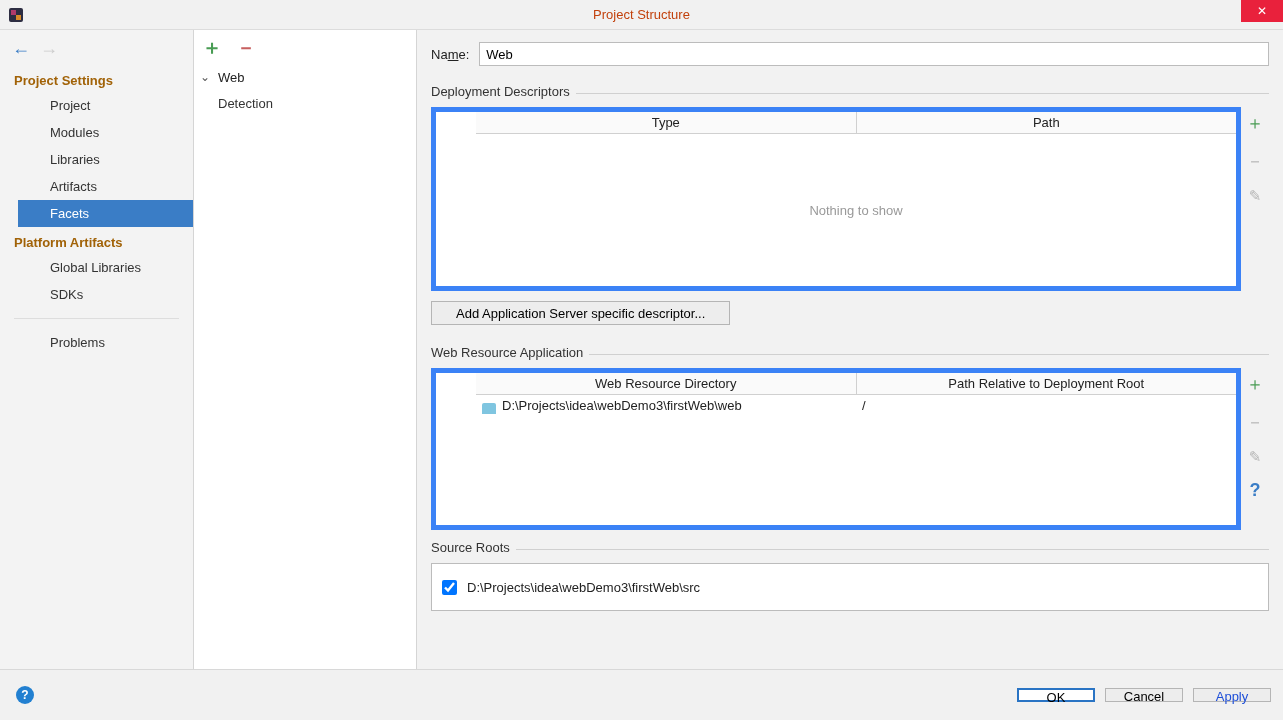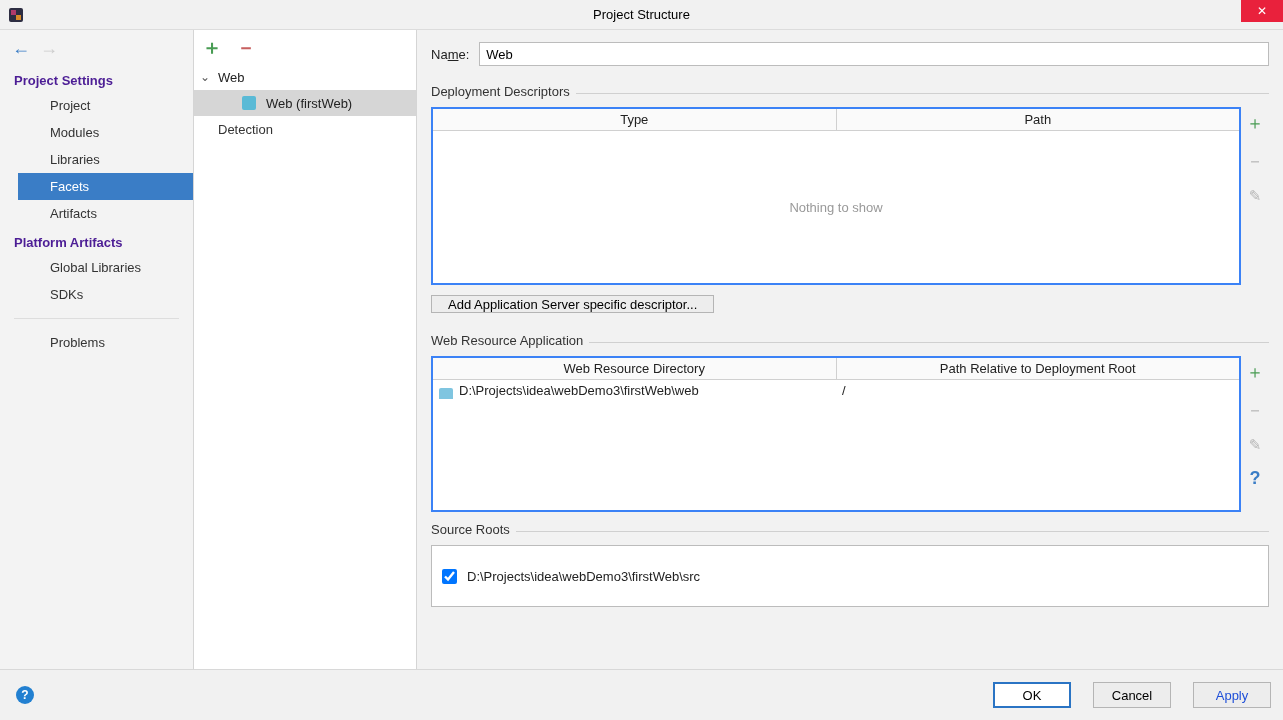--- a/index.html
+++ b/index.html
@@ -1,29 +1,29 @@
 <!DOCTYPE html>
 <html><head>
   <meta charset="utf-8">
   <style>
     * { box-sizing: border-box; margin: 0; padding: 0; font-family: "Segoe UI", Arial, sans-serif; }
     body { width: 1283px; height: 720px; background: #f0f0f0; overflow: hidden; font-size: 13px; color: #222; }
 
     .titlebar { height: 30px; background: #f1f1f1; border-bottom: 1px solid #dcdcdc; display: flex; align-items: center; position: relative; }
     .titlebar .app-icon { width: 16px; height: 16px; margin-left: 8px; }
-    .titlebar .title { position: absolute; left: 50%; transform: translateX(-50%); font-size: 13px; color: #000000; }
+    .titlebar .title { position: absolute; left: 50%; transform: translateX(-50%); font-size: 13px; color: #c2410c; }
     .titlebar .close-btn { position: absolute; right: 0; top: 0; width: 42px; height: 22px; background: #e9213c; color: #fff; display: flex; align-items: center; justify-content: center; font-size: 12px; cursor: pointer; }
 
     .container { display: flex; height: 639px; }
 
     .sidebar { width: 194px; background: #f3f3f3; border-right: 1px solid #d5d5d5; display: flex; flex-direction: column; }
     .sidebar .nav-arrows { padding: 8px 12px 6px; display: flex; gap: 10px; font-size: 18px; }
     .sidebar .nav-arrows .back { color: #3a7dc6; }
     .sidebar .nav-arrows .fwd { color: #ccc; }
-    .sidebar .section-title { color: #4c1d95; font-weight: 700; padding: 8px 14px 4px; font-size: 13px; }
+    .sidebar .section-title { color: #a16207; font-weight: 700; padding: 8px 14px 4px; font-size: 13px; }
     .sidebar .nav-item { padding: 6px 14px 6px 32px; color: #333; cursor: pointer; margin-left: 18px; }
     .sidebar .nav-item.selected { background: #3a7dc6; color: #fff; }
     .sidebar .divider { margin: 10px 14px; border-top: 1px solid #ddd; }
 
     .midcol { width: 223px; background: #fff; border-right: 1px solid #d5d5d5; display: flex; flex-direction: column; }
     .midcol .toolbar { height: 34px; display: flex; align-items: center; padding-left: 8px; gap: 14px; font-size: 20px; }
     .midcol .toolbar .plus { color: #499c54; font-weight: 700; cursor: pointer; }
     .midcol .toolbar .minus { color: #c76060; font-weight: 700; cursor: pointer; }
     .midcol .tree { flex: 1; }
     .midcol .tree-row { display: flex; align-items: center; height: 26px; padding-left: 6px; cursor: pointer; }
@@ -39,46 +39,46 @@
     .name-row { display: flex; align-items: center; margin-bottom: 18px; }
     .name-row label { margin-right: 10px; font-size: 13px; }
     .name-row label .u { text-decoration: underline; }
     .name-row input { flex: 1; height: 24px; border: 1px solid #bcbcbc; background: #fff; padding: 0 6px; font-size: 13px; }
 
     .group-label { font-size: 13px; color: #333; margin-bottom: 4px; }
     .group-box-line { display: flex; align-items: center; margin-bottom: 4px; }
     .group-box-line .line { flex: 1; height: 1px; background: #d0d0d0; margin-left: 6px; }
 
     .table-wrap { display: flex; margin-bottom: 10px; }
-    .table-area { flex: 1; border: 2px solid #3b82f6; background: #fff; }
+    .table-area { flex: 1; border: 5px solid #3b82f6; background: #fff; padding-left: 40px; }
     .table-header { display: flex; height: 22px; background: #fafafa; border-bottom: 1px solid #d0d0d0; }
     .table-header .th { flex: 1; display: flex; align-items: center; justify-content: center; font-size: 13px; border-right: 1px solid #d0d0d0; }
     .table-header .th:last-child { border-right: none; }
     .table-body { height: 152px; display: flex; align-items: center; justify-content: center; color: #999; }
     .table-body.rows-mode { display: block; height: 130px; color: #222; }
     .table-row { display: flex; height: 20px; align-items: center; }
     .table-row .td { flex: 1; display: flex; align-items: flex-end; padding: 0 6px; font-size: 13px; border-right: 1px solid transparent; }
 
     .side-actions { width: 28px; display: flex; flex-direction: column; align-items: center; gap: 14px; padding-top: 4px; font-size: 18px; }
     .side-actions .plus { color: #499c54; cursor: pointer; }
     .side-actions .minus { color: #b5b5b5; cursor: pointer; }
     .side-actions .pencil { color: #b5b5b5; cursor: pointer; font-size: 15px; }
     .side-actions .help { color: #3a7dc6; font-weight: 700; cursor: pointer; }
 
-    .app-server-btn { height: 18px; padding: 0 16px; background: #ededed; border: 1px solid #b5b5b5; font-size: 13px; cursor: pointer; margin-bottom: 20px; }
+    .app-server-btn { height: 24px; padding: 0 24px; background: #ededed; border: 1px solid #b5b5b5; font-size: 13px; cursor: pointer; margin-bottom: 20px; }
 
     .folder-icon { width: 14px; height: 11px; background: #7fc5e0; display: inline-block; margin-right: 6px; border-radius: 2px 2px 0 0; position: relative; top: 1px; }
 
-    .source-box { border: 1px solid #bcbcbc; background: #fff; padding: 10px 10px; margin-bottom: 4px; height: 62px; display: flex; align-items: center; }
+    .source-box { border: 1px solid #bcbcbc; background: #fff; padding: 10px 10px; margin-bottom: 4px; height: 48px; display: flex; align-items: center; }
     .source-box input[type="checkbox"] { width: 15px; height: 15px; margin-right: 10px; }
 
     .footer { height: 51px; border-top: 1px solid #d8d8d8; display: flex; align-items: center; padding: 0 12px 0 16px; background: #f1f1f1; }
     .footer .help-icon { width: 18px; height: 18px; border-radius: 50%; background: #2280d1; color: #fff; display: flex; align-items: center; justify-content: center; font-size: 12px; font-weight: 700; cursor: pointer; }
     .footer .spacer { flex: 1; }
-    .footer button { height: 26px; min-width: 78px; margin-left: 22px; border: 1px solid #b5b5b5; background: #ededed; font-size: 13px; cursor: pointer; }
+    .footer button { height: 14px; min-width: 78px; margin-left: 10px; border: 1px solid #b5b5b5; background: #ededed; font-size: 13px; cursor: pointer; }
     .footer button.primary { border: 2px solid #2a74c4; background: #fff; }
     .footer button.disabled { color: #1d4ed8; cursor: default; }
   </style>
 </head>
 <body>
 
 <div class="titlebar">
   <span class="app-icon">
     <svg width="16" height="16" viewBox="0 0 16 16">
         <rect x="1" y="1" width="14" height="14" rx="2" fill="#2d2d42"></rect>
@@ -94,42 +94,38 @@
 
   <div class="sidebar">
     <div class="nav-arrows">
       <span class="back">←</span>
       <span class="fwd">→</span>
     </div>
     <div class="section-title">Project Settings</div>
     <div class="nav-item">Project</div>
     <div class="nav-item">Modules</div>
     <div class="nav-item">Libraries</div>
+    <div class="nav-item">Artifacts</div>
     <div class="nav-item selected">Facets</div>
-    <div class="nav-item">Artifacts</div>
     <div class="section-title">Platform Artifacts</div>
     <div class="nav-item">Global Libraries</div>
     <div class="nav-item">SDKs</div>
     <div class="divider"></div>
     <div class="nav-item">Problems</div>
   </div>
 
   <div class="midcol">
     <div class="toolbar">
       <span class="plus">＋</span>
       <span class="minus">－</span>
     </div>
     <div class="tree">
       <div class="tree-row">
         <span class="tree-chevron">⌄</span>
         <span class="tree-label">Web</span>
-      </div>
-      <div class="tree-row selected tree-indent1">
-        <span class="web-facet-icon"></span>
-        <span class="tree-label">Web (firstWeb)</span>
       </div>
       <div class="detection">Detection</div>
     </div>
   </div>
 
   <div class="main">
 
     <div class="name-row">
       <label><span>Na</span><span class="u">m</span><span>e:</span></label>
       <input type="text" value="Web" style="">

